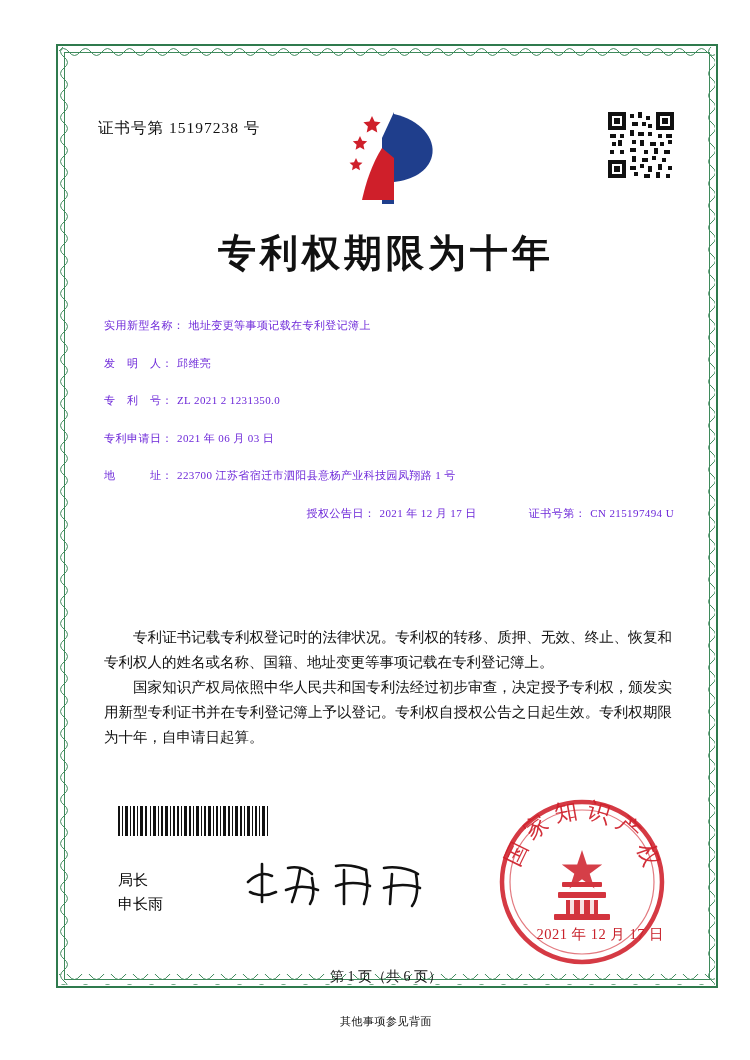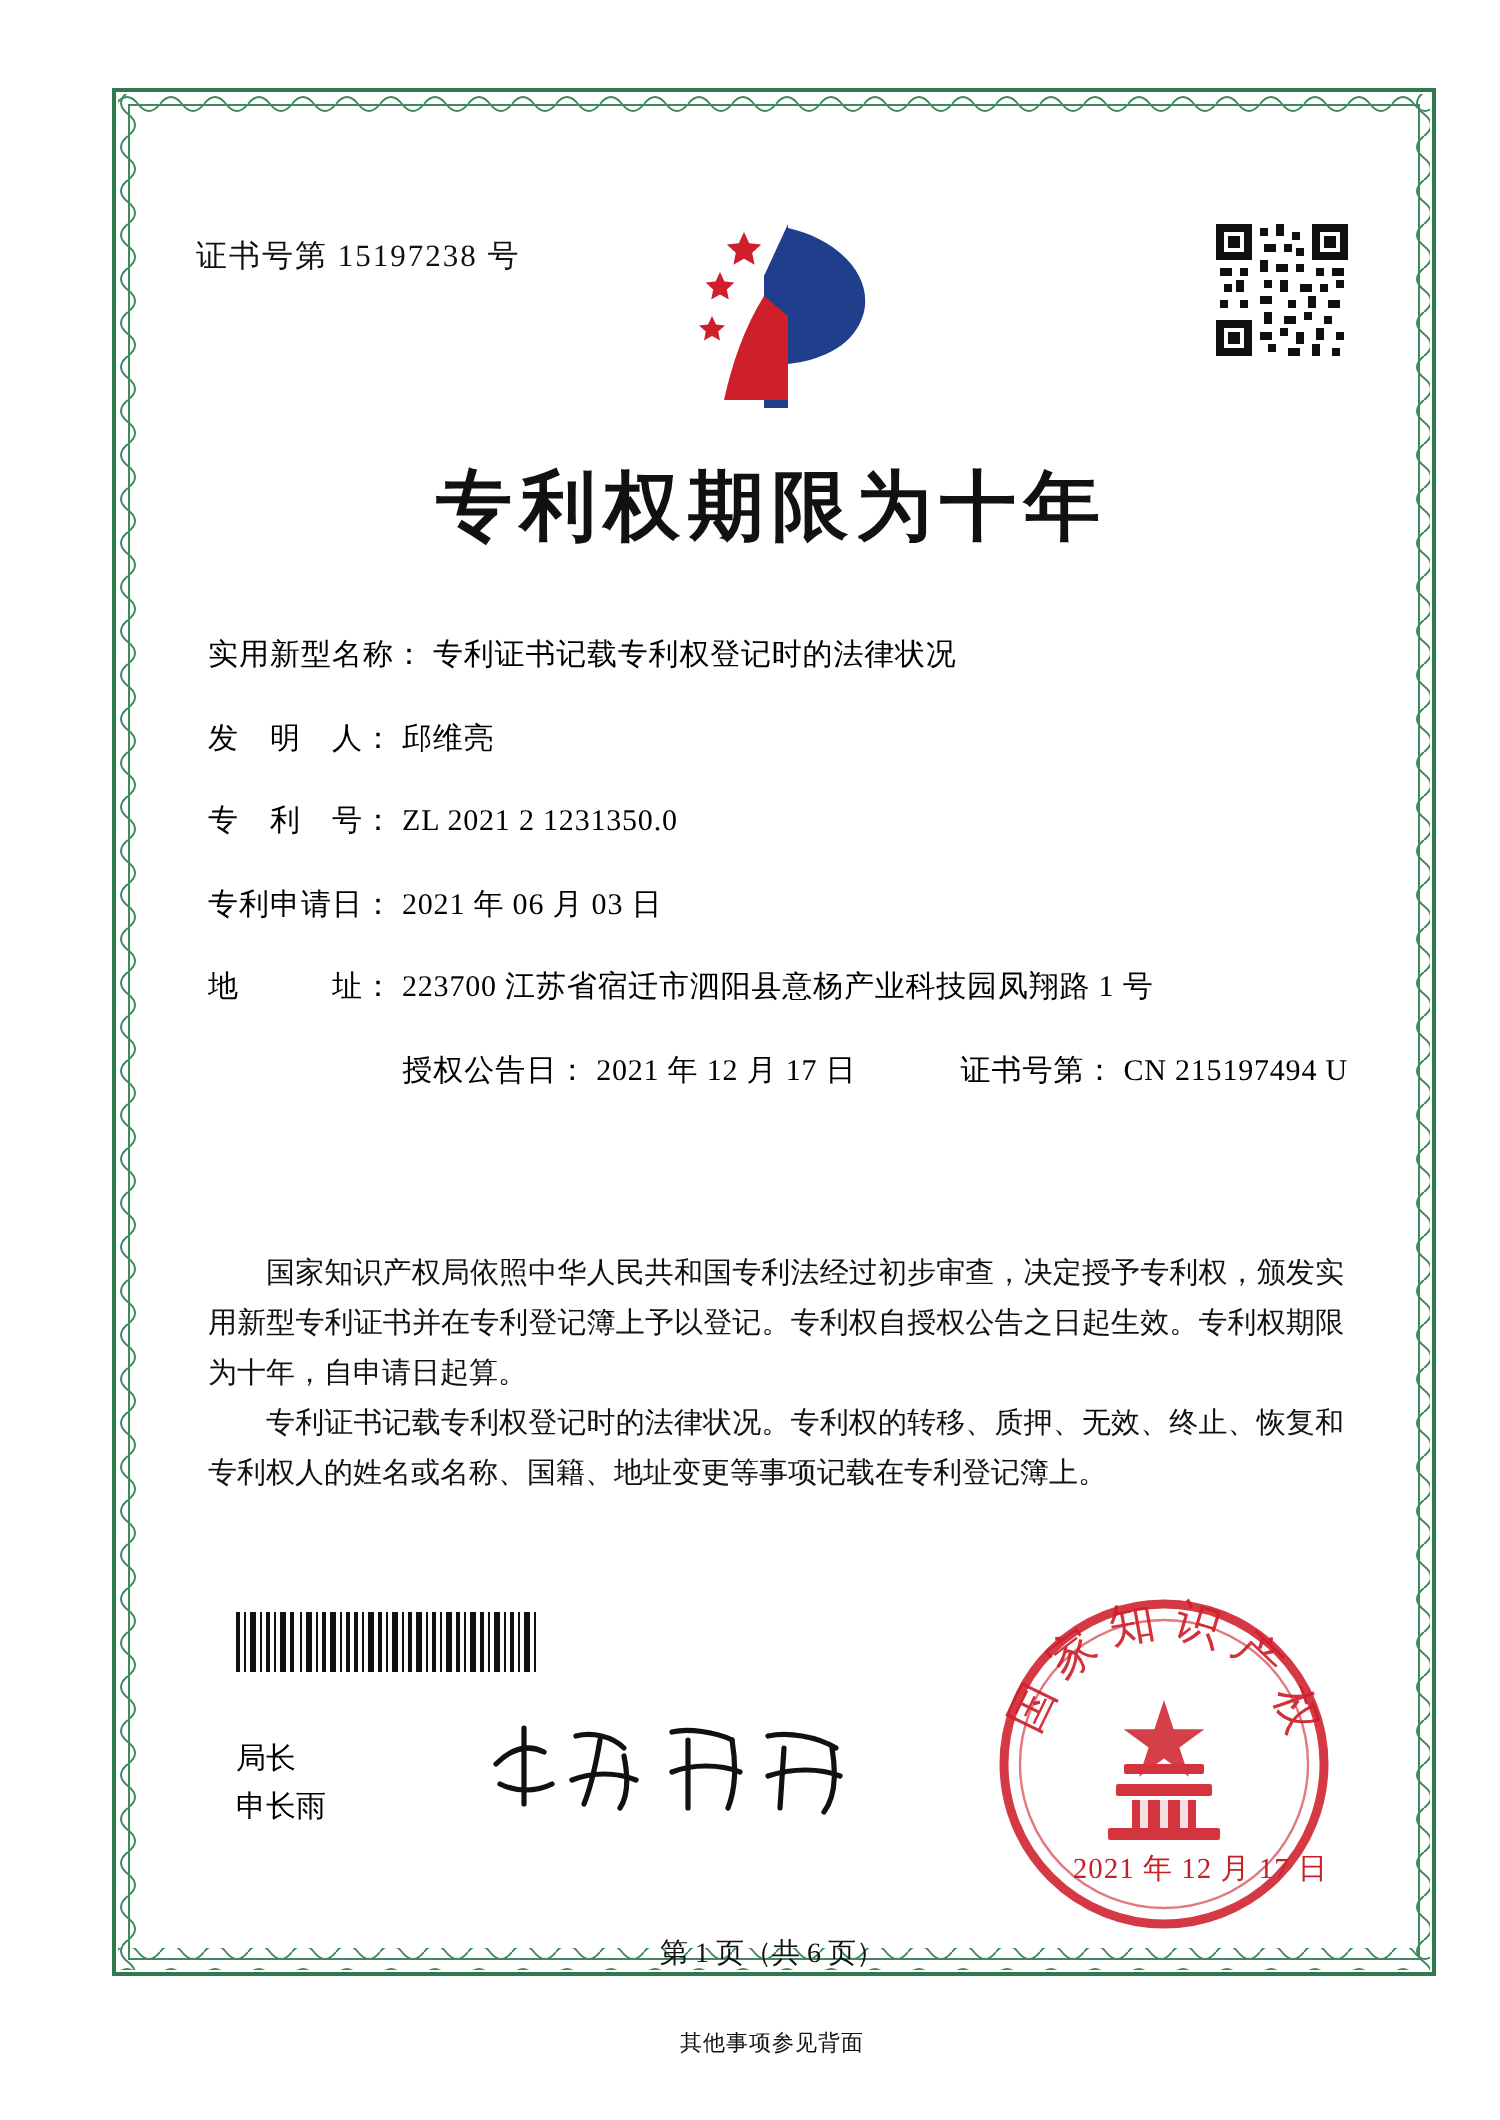--- a/index.html
+++ b/index.html
@@ -92,22 +92,22 @@
     color: #111;
     font-family: "Liberation Serif", "DejaVu Serif", serif;
   }
 
   
   .fields {
     position: absolute;
     left: 92px;
     top: 318px;
     width: 570px;
-    font-size: 15px;
-    color: #000000;
+    font-size: 11px;
+    color: #6d28d9;
   }
   .field-row {
     display: flex;
     align-items: baseline;
     margin-bottom: 22.5px;
     white-space: nowrap;
   }
   .field-label {
     flex: 0 0 auto;
     letter-spacing: 0.5px;
@@ -288,21 +288,21 @@
         <rect x="24" y="30" width="2" height="3"></rect>
         <rect x="29" y="31" width="2" height="2"></rect>
     </g>
   </svg>
 
   <div class="title">专利权期限为十年</div>
 
   <div class="fields">
     <div class="field-row">
       <span class="field-label">实用新型名称：</span>
-      <span class="field-value">专利证书记载专利权登记时的法律状况</span>
+      <span class="field-value">地址变更等事项记载在专利登记簿上</span>
     </div>
     <div class="field-row">
       <span class="field-label">发　明　人：</span>
       <span class="field-value">邱维亮</span>
     </div>
     <div class="field-row">
       <span class="field-label">专　利　号：</span>
       <span class="field-value">ZL 2021 2 1231350.0</span>
     </div>
     <div class="field-row">
@@ -316,22 +316,22 @@
     <div class="field-row two-col">
       <span class="field-label">授权公告日：</span>
       <span class="field-value">2021 年 12 月 17 日</span>
       <span class="field-sep"></span>
       <span class="field-label">证书号第：</span>
       <span class="field-value">CN 215197494 U</span>
     </div>
   </div>
 
   <div class="paragraphs">
+    <p>专利证书记载专利权登记时的法律状况。专利权的转移、质押、无效、终止、恢复和专利权人的姓名或名称、国籍、地址变更等事项记载在专利登记簿上。</p>
     <p>国家知识产权局依照中华人民共和国专利法经过初步审查，决定授予专利权，颁发实用新型专利证书并在专利登记簿上予以登记。专利权自授权公告之日起生效。专利权期限为十年，自申请日起算。</p>
-    <p>专利证书记载专利权登记时的法律状况。专利权的转移、质押、无效、终止、恢复和专利权人的姓名或名称、国籍、地址变更等事项记载在专利登记簿上。</p>
   </div>
 
   <svg class="barcode" viewBox="0 0 150 30" shape-rendering="crispEdges">
     <g fill="#111111">
       <rect x="0" y="0" width="2" height="30"></rect>
         <rect x="4" y="0" width="1" height="30"></rect>
       <rect x="7" y="0" width="3" height="30"></rect>
         <rect x="12" y="0" width="1" height="30"></rect>
       <rect x="15" y="0" width="2" height="30"></rect>
         <rect x="19" y="0" width="1" height="30"></rect>

